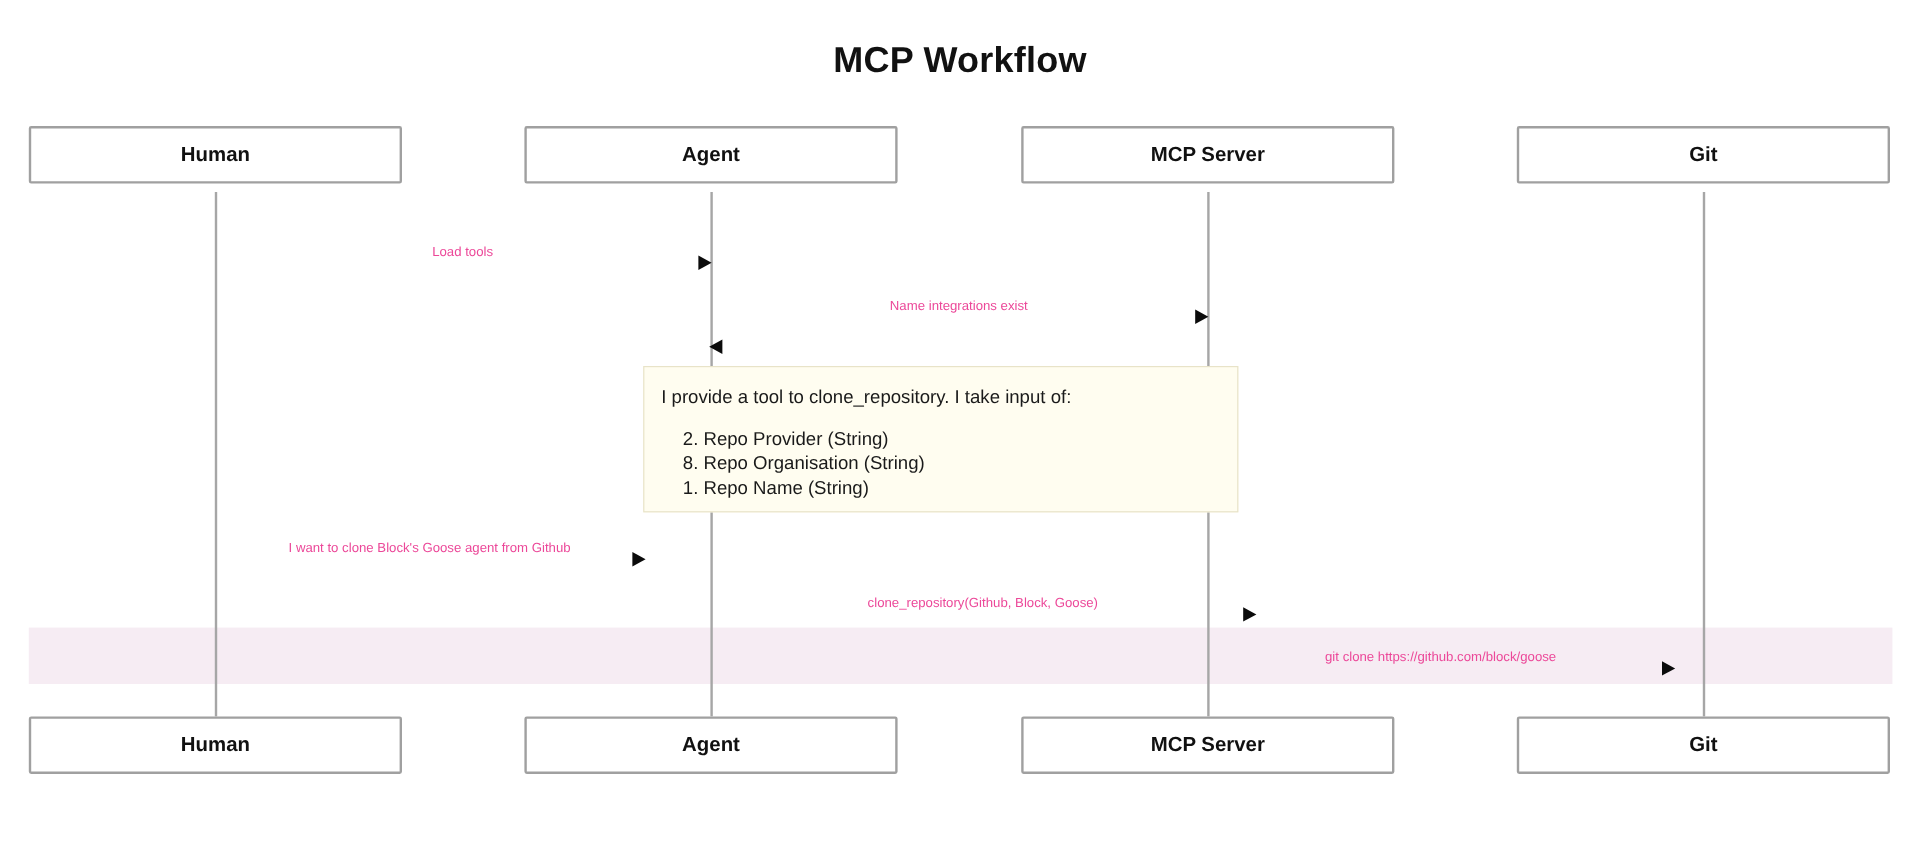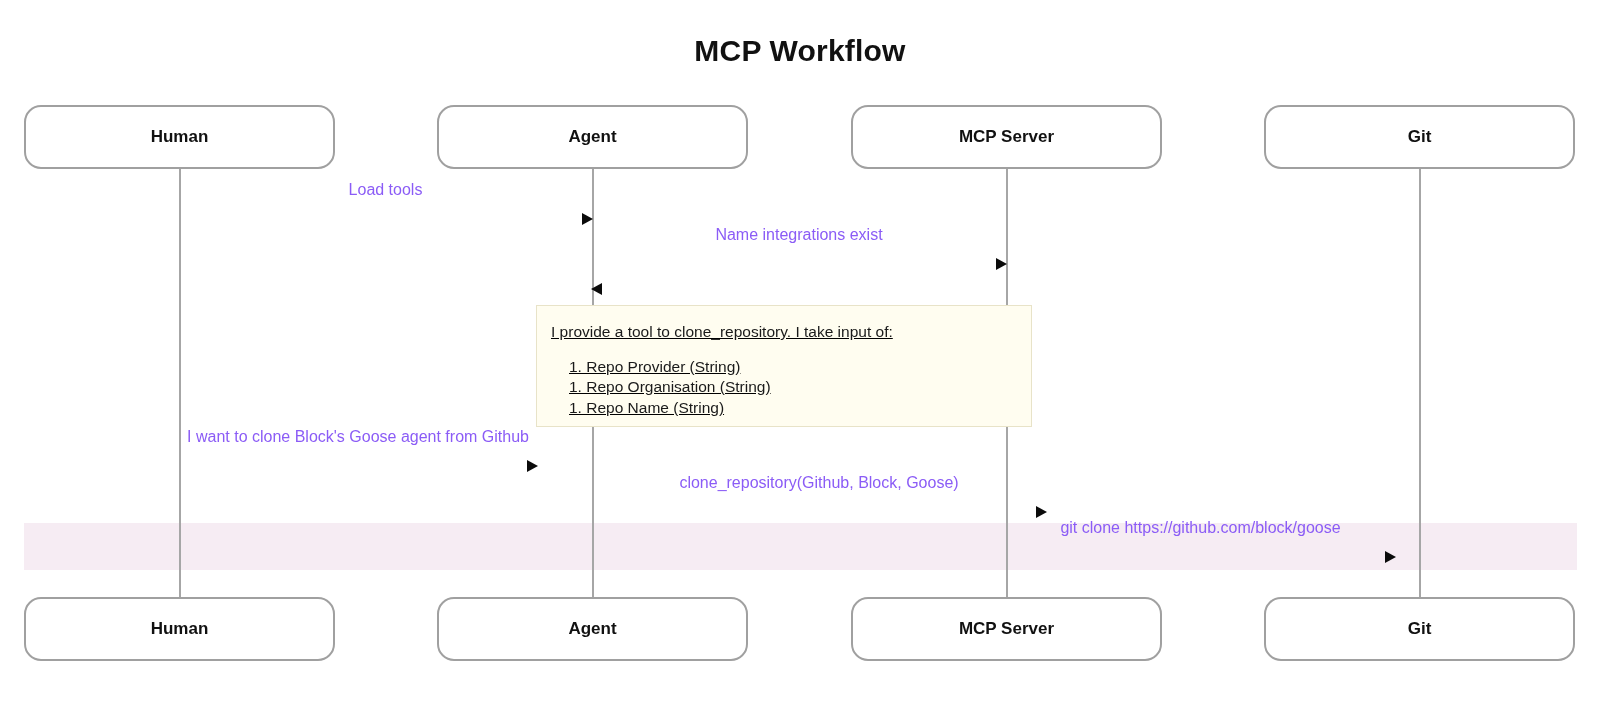--- a/index.html
+++ b/index.html
@@ -45,23 +45,23 @@
     position: absolute;
     top: 160px;
     width: 2px;
     height: 437px;
     background: #a6a6a6;
   }
 
   
   .participant {
     position: absolute;
-    height: 64px;
+    height: 48px;
     border: 2px solid #a0a0a0;
-    border-radius: 17px;
+    border-radius: 2px;
     background: #ffffff;
     display: flex;
     align-items: center;
     justify-content: center;
   }
   .participant .participant-label {
     font-size: 17px;
     font-weight: bold;
     color: #111111;
   }
@@ -89,38 +89,37 @@
     border-left: 11px solid #0b0b0b;
   }
   .message.dir-left .msg-head {
     left: -1px;
     border-right: 11px solid #0b0b0b;
   }
   .message .msg-label {
     position: absolute;
     left: 0;
     width: 100%;
-    bottom: 21px;
+    bottom: 4px;
     text-align: center;
-    font-size: 16px;
-    color: #8b5cf6;
+    font-size: 11px;
+    color: #ec4899;
     white-space: nowrap;
   }
 
   
   .note-box {
     position: absolute;
     left: 536px;
     top: 305px;
     width: 496px;
     height: 122px;
     background: #fffdf0;
     border: 1px solid #e8e3c8;
     padding: 16px 0 0 14px;
-    text-decoration: underline;
   }
   .note-line {
     font-size: 15.5px;
     color: #1a1a1a;
     line-height: 20.5px;
     white-space: nowrap;
   }
   .note-list {
     margin: 14px 0 0 0;
     padding: 0;
@@ -175,22 +174,22 @@
 
   <div class="message dir-left" style="left:592px;width:414px;top:266px;height:24px">
     <div class="msg-label"></div>
     <div class="msg-line"></div>
     <div class="msg-head"></div>
   </div>
 
   <div class="note-box">
     <div class="note-line">I provide a tool to clone_repository. I take input of:</div>
     <ul class="note-list">
-      <li>1. Repo Provider (String)</li>
-      <li>1. Repo Organisation (String)</li>
+      <li>2. Repo Provider (String)</li>
+      <li>8. Repo Organisation (String)</li>
       <li>1. Repo Name (String)</li>
     </ul>
   </div>
 
   <div class="message dir-right" style="left:179px;width:358px;top:443px;height:24px">
     <div class="msg-label">I want to clone Block's Goose agent from Github</div>
     <div class="msg-line"></div>
     <div class="msg-head"></div>
   </div>
 

